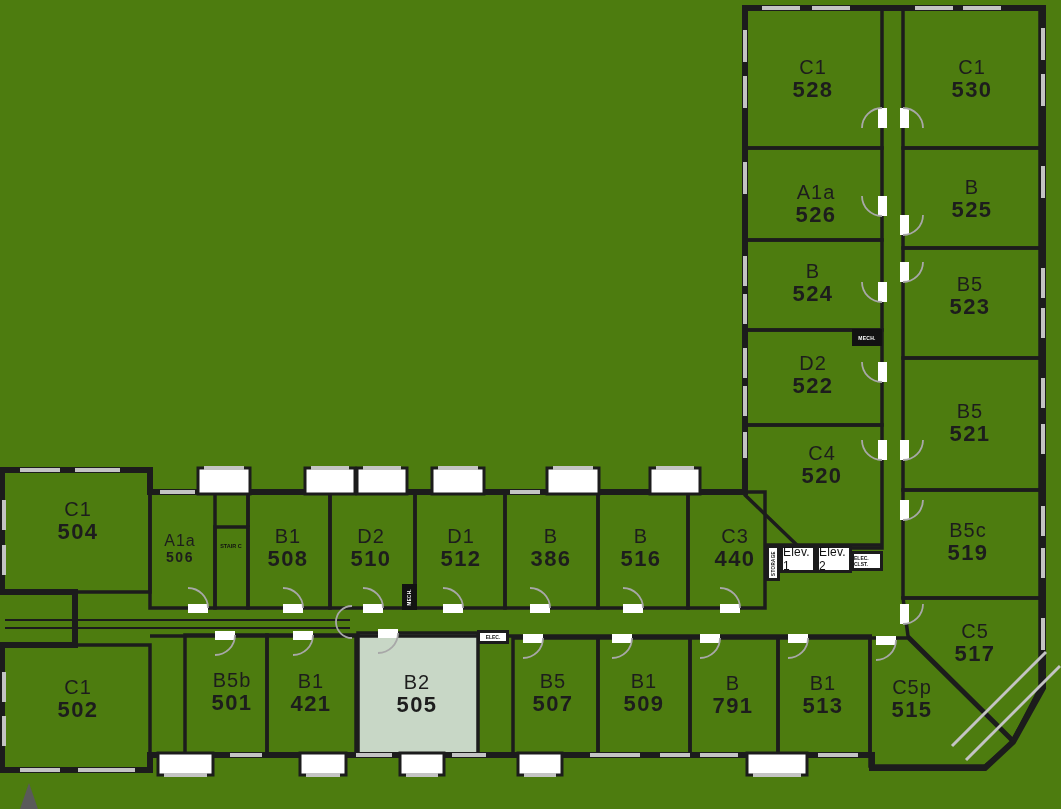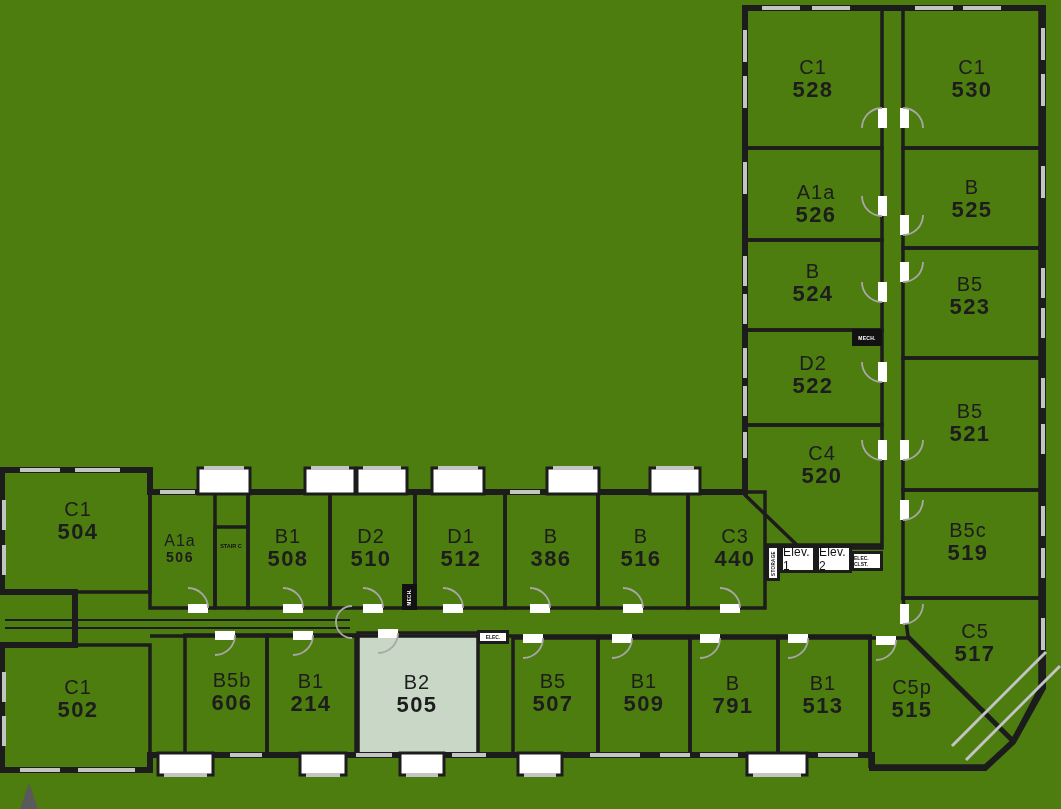--- a/index.html
+++ b/index.html
@@ -292,25 +292,25 @@
         <div class="t">C3</div>
         <div class="n">440</div>
       </div>
 
   <div class="ul" style="left:78px;top:700px">
         <div class="t">C1</div>
         <div class="n">502</div>
       </div>
   <div class="ul" style="left:232px;top:693px">
         <div class="t">B5b</div>
-        <div class="n">606</div>
+        <div class="n">501</div>
       </div>
   <div class="ul" style="left:311px;top:694px">
         <div class="t">B1</div>
-        <div class="n">214</div>
+        <div class="n">421</div>
       </div>
   <div class="ul" style="left:417px;top:695px">
         <div class="t">B2</div>
         <div class="n">505</div>
       </div>
   <div class="ul" style="left:553px;top:694px">
         <div class="t">B5</div>
         <div class="n">507</div>
       </div>
   <div class="ul" style="left:644px;top:694px">

